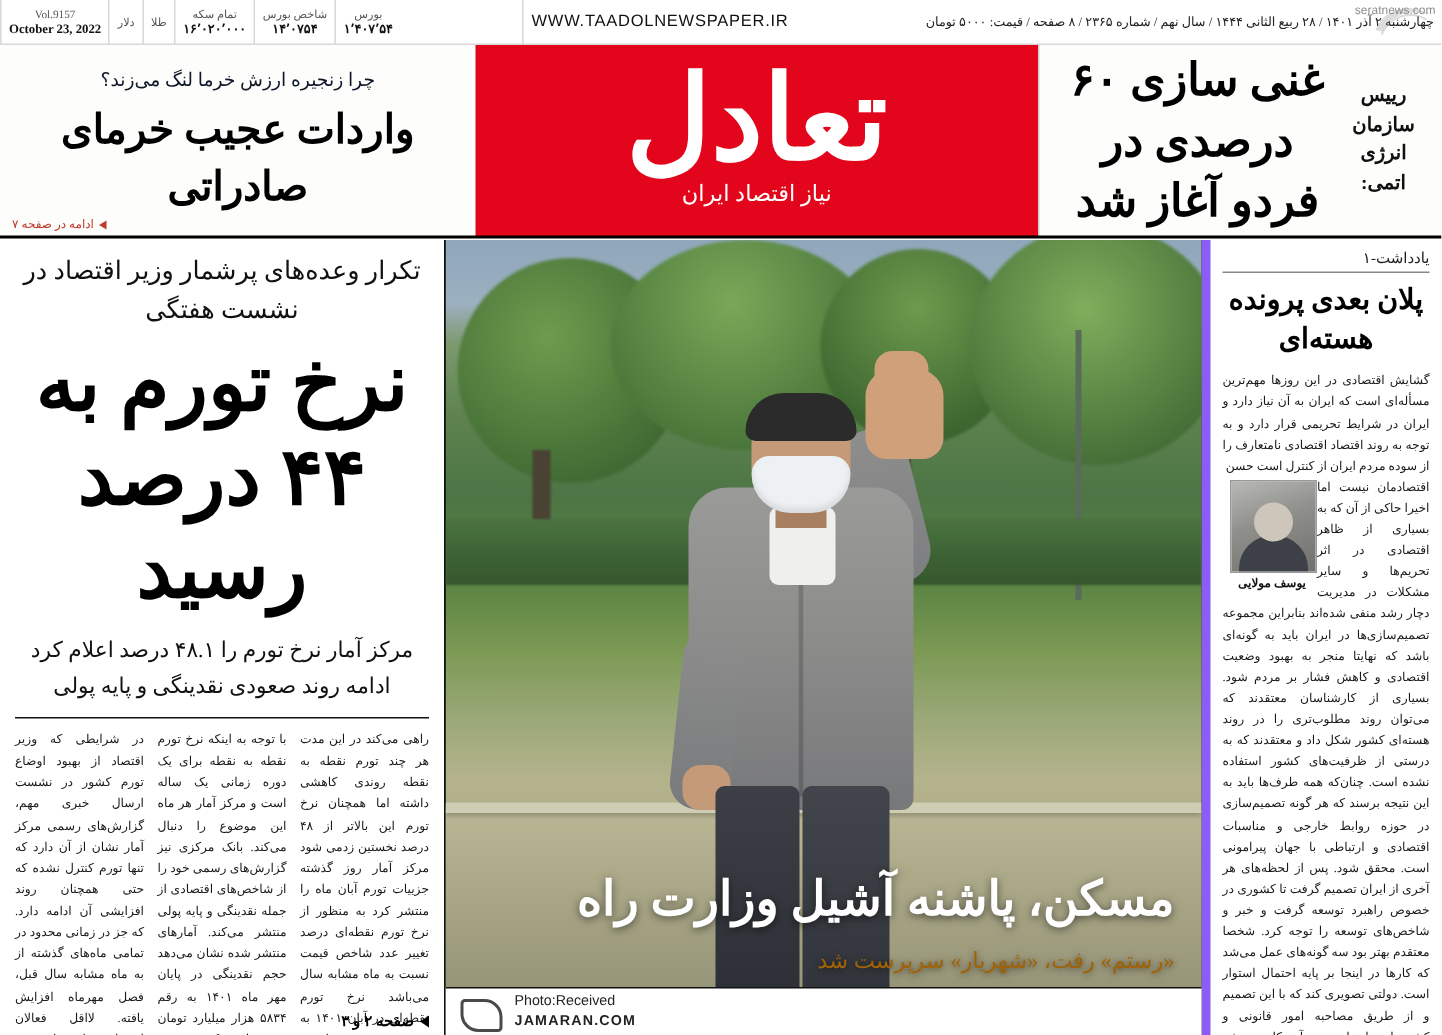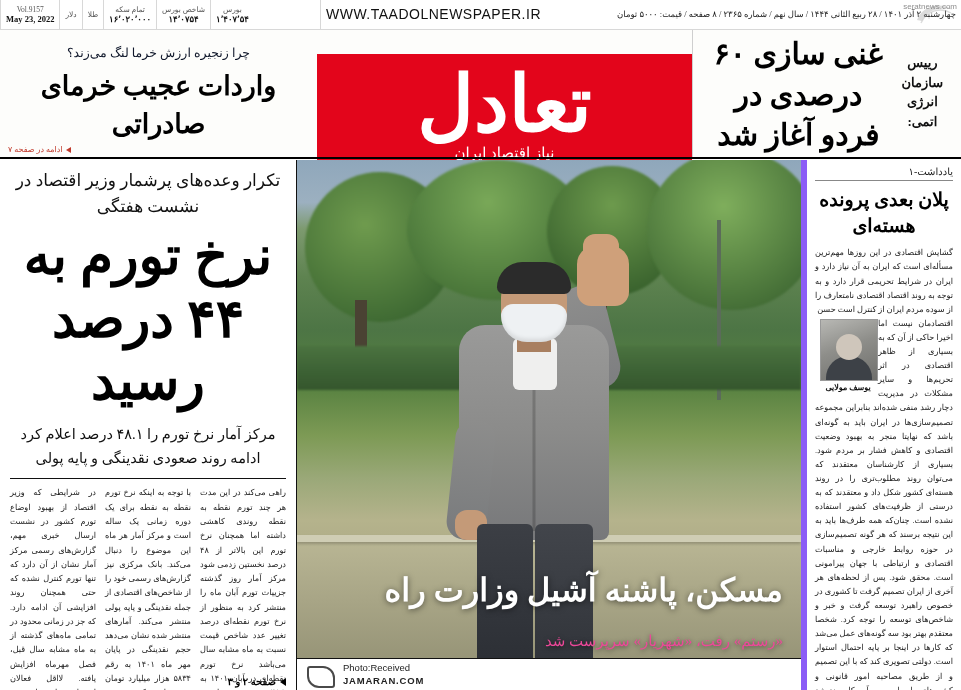--- a/index.html
+++ b/index.html
@@ -47,42 +47,41 @@
   .topbar .cell.nb { border-left: none; }
   .topbar .cell .lbl { font-size: 7.5px; color: #555; }
   .topbar .cell .val { font-size: 8.5px; color: #111; font-weight: bold; }
   .topbar .date-cell {
     font-size: 8.5px;
     letter-spacing: 0;
   }
   .topbar .site {
     color: #111;
     font-family: "Liberation Sans", sans-serif;
-    font-size: 14px;
+    font-size: 11px;
     letter-spacing: .5px;
     direction: ltr;
   }
   .topbar .spacer { flex: 1; }
 
   
   .masthead {
     position: absolute;
     top: 30px; left: 0;
     width: 961px; height: 128px;
   }
   .mast-red {
     position: absolute;
     top: 0; right: 269px;
     width: 375px; height: 128px;
     background: #e3051b;
     display: flex;
     flex-direction: column;
     align-items: center;
     justify-content: center;
-    margin-top: 24px;
   }
   .mast-title {
     font-size: 78px;
     color: #ffffff;
     font-weight: bold;
     line-height: .95;
     letter-spacing: -2px;
     margin-top: -6px;
   }
   .mast-sub {
@@ -363,21 +362,21 @@
     right: 18px; bottom: 40px;
     text-align: right;
     z-index: 5;
   }
   .photo-caption .cap-head {
     font-size: 32px; font-weight: bold; color: #ffffff;
     line-height: 1.35;
     text-shadow: 0 1px 6px rgba(0,0,0,.55);
   }
   .photo-caption .cap-sub {
-    font-size: 15px; color: #ec4899; margin-top: 20px;
+    font-size: 15px; color: #a16207; margin-top: 10px;
     text-shadow: 0 1px 5px rgba(0,0,0,.6);
   }
   .photo-credit {
     position: absolute;
     left: 0; bottom: 0;
     width: 505px; height: 32px;
     background: #ffffff;
     display: flex; align-items: center;
     direction: ltr;
     padding: 0 8px;
@@ -513,21 +512,21 @@
     <div class="cell">
       <span class="lbl">طلا</span>
       <span class="val"></span>
     </div>
     <div class="cell">
       <span class="lbl">دلار</span>
       <span class="val"></span>
     </div>
     <div class="cell">
       <span class="lbl">Vol.9157</span>
-      <span class="val">May 23, 2022</span>
+      <span class="val">October 23, 2022</span>
     </div>
   </div>
 
   <div class="masthead">
 
     <div class="mast-right">
       <div class="kicker">رییس سازمان انرژی اتمی:</div>
       <div class="head">غنی سازی ۶۰ درصدی در فردو آغاز شد</div>
       <div class="seemore right-one">
         <span class="tri"></span>

